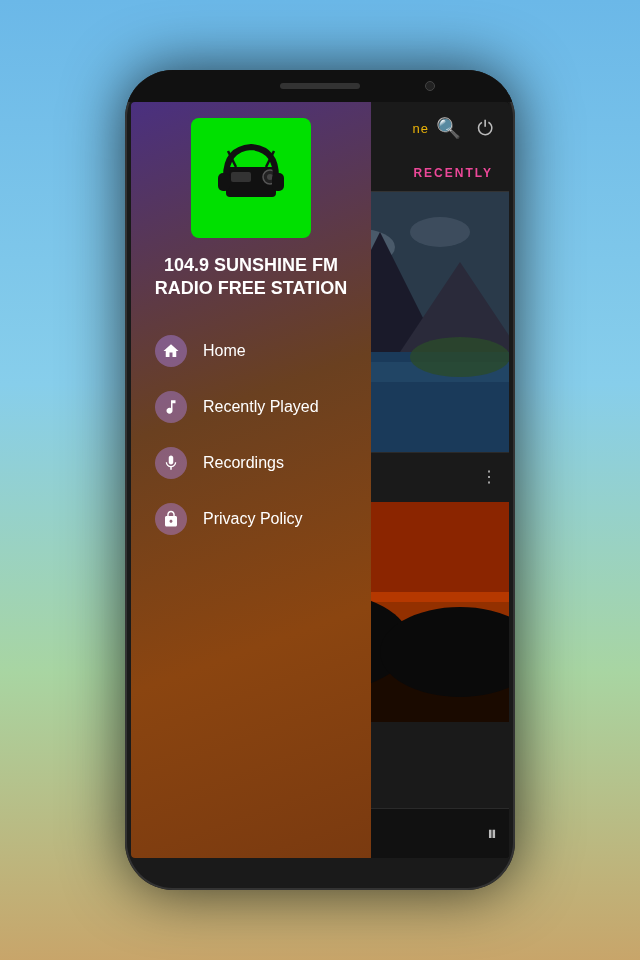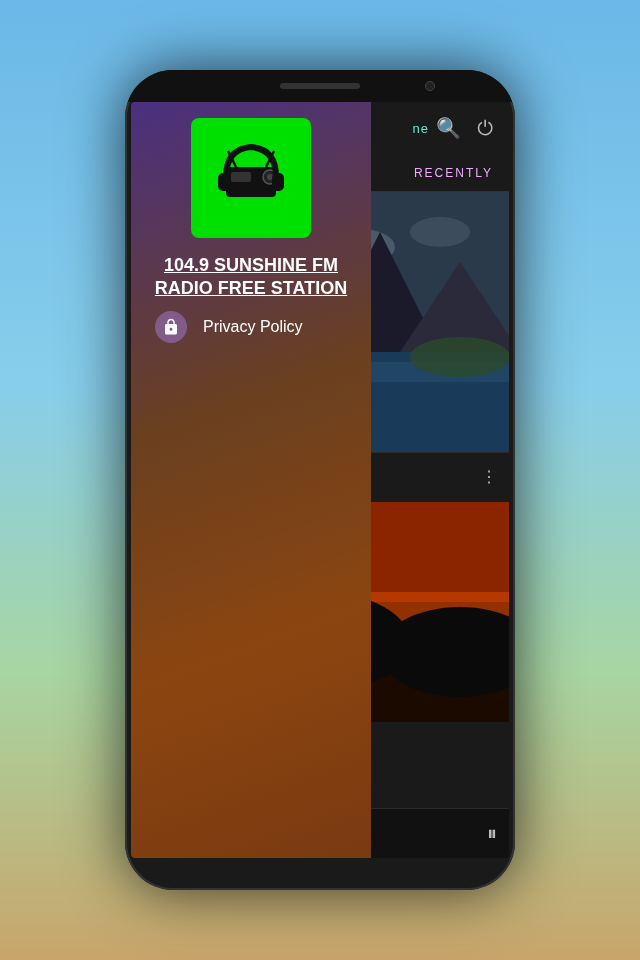--- a/index.html
+++ b/index.html
@@ -93,21 +93,21 @@
       background: #1a1a1a;
       display: flex;
       align-items: center;
       justify-content: flex-end;
       padding: 0 16px;
       z-index: 20;
     }
     .header-title {
       position: absolute;
       right: 80px;
-      color: #5eead4;
+      color: #eab308;
       font-size: 13px;
       letter-spacing: 1px;
       margin-left: 20px;
     }
     .header-icons {
       display: flex;
       gap: 16px;
       align-items: center;
     }
     .header-icon {
@@ -125,24 +125,24 @@
       height: 38px;
       background: #1a1a1a;
       display: flex;
       align-items: center;
       justify-content: flex-end;
       padding-right: 16px;
       border-bottom: 1px solid #333;
       z-index: 20;
     }
     .tab-label {
-      color: #f0abfc;
+      color: #ec4899;
       font-size: 12px;
       letter-spacing: 2px;
-      font-weight: normal;
+      font-weight: bold;
       text-align: right;
     }
 
     
     .content-area {
       position: absolute;
       top: 90px;
       left: 0;
       right: 0;
       bottom: 50px;
@@ -255,21 +255,21 @@
     }
 
     
     .station-name {
       color: #fff;
       font-size: 18px;
       font-weight: bold;
       text-align: center;
       line-height: 1.3;
       padding: 0 16px;
-      text-decoration: underline;
+      margin-bottom: 24px;
     }
 
     
     .menu-list {
       width: 100%;
       display: flex;
       flex-direction: column;
       gap: 4px;
       padding: 0 16px;
     }
@@ -399,23 +399,53 @@
             <rect x="12" y="44" width="12" height="18" rx="5" fill="#111"></rect>
             <rect x="66" y="44" width="12" height="18" rx="5" fill="#111"></rect>
           </svg>
         </span>
       </div>
 
       <div class="station-name">104.9 SUNSHINE FM RADIO FREE STATION</div>
 
       <div class="menu-list">
 
-
-
-
+        <div class="menu-item">
+          <div class="menu-icon">
+            <div class="menu-icon-circle">
+              <svg width="18" height="18" viewBox="0 0 24 24" fill="white">
+                <path d="M10 20v-6h4v6h5v-8h3L12 3 2 12h3v8z"></path>
+              </svg>
+            </div>
+          </div>
+          <span class="menu-label">Home</span>
+        </div>
+
+
+        <div class="menu-item">
+          <div class="menu-icon">
+            <div class="menu-icon-circle">
+              <svg width="18" height="18" viewBox="0 0 24 24" fill="white">
+                <path d="M12 3v10.55c-.59-.34-1.27-.55-2-.55-2.21 0-4 1.79-4 4s1.79 4 4 4 4-1.79 4-4V7h4V3h-6z"></path>
+              </svg>
+            </div>
+          </div>
+          <span class="menu-label">Recently Played</span>
+        </div>
+
+        <div class="menu-item">
+          <div class="menu-icon">
+            <div class="menu-icon-circle">
+              <svg width="18" height="18" viewBox="0 0 24 24" fill="white">
+                <path d="M12 14c1.66 0 2.99-1.34 2.99-3L15 5c0-1.66-1.34-3-3-3S9 3.34 9 5v6c0 1.66 1.34 3 3 3zm5.3-3c0 3-2.54 5.1-5.3 5.1S6.7 14 6.7 11H5c0 3.41 2.72 6.23 6 6.72V21h2v-3.28c3.28-.48 6-3.3 6-6.72h-1.7z"></path>
+              </svg>
+            </div>
+          </div>
+          <span class="menu-label">Recordings</span>
+        </div>
 
         <div class="menu-item">
           <div class="menu-icon">
             <div class="menu-icon-circle">
               <svg width="18" height="18" viewBox="0 0 24 24" fill="white">
                 <path d="M18 8h-1V6c0-2.76-2.24-5-5-5S7 3.24 7 6v2H6c-1.1 0-2 .9-2 2v10c0 1.1.9 2 2 2h12c1.1 0 2-.9 2-2V10c0-1.1-.9-2-2-2zm-6 9c-1.1 0-2-.9-2-2s.9-2 2-2 2 .9 2 2-.9 2-2 2zm3.1-9H8.9V6c0-1.71 1.39-3.1 3.1-3.1 1.71 0 3.1 1.39 3.1 3.1v2z"></path>
               </svg>
             </div>
           </div>
           <span class="menu-label">Privacy Policy</span>

